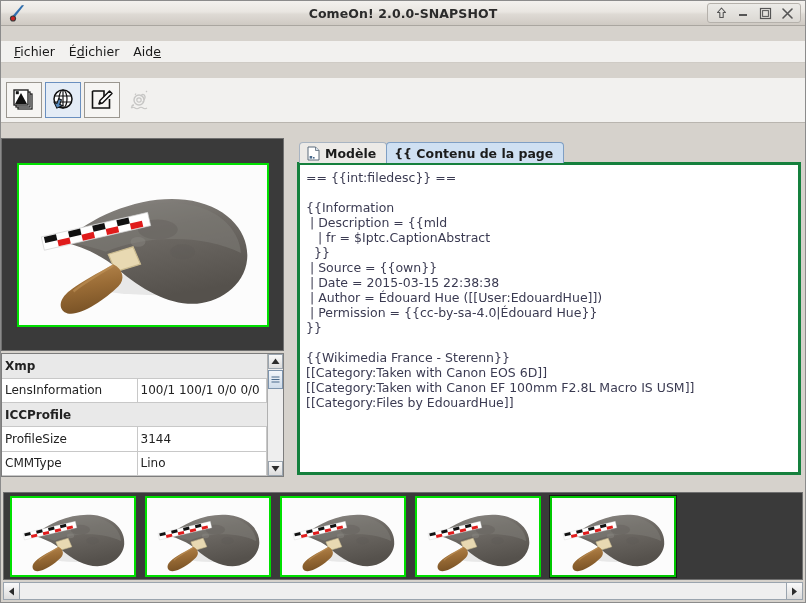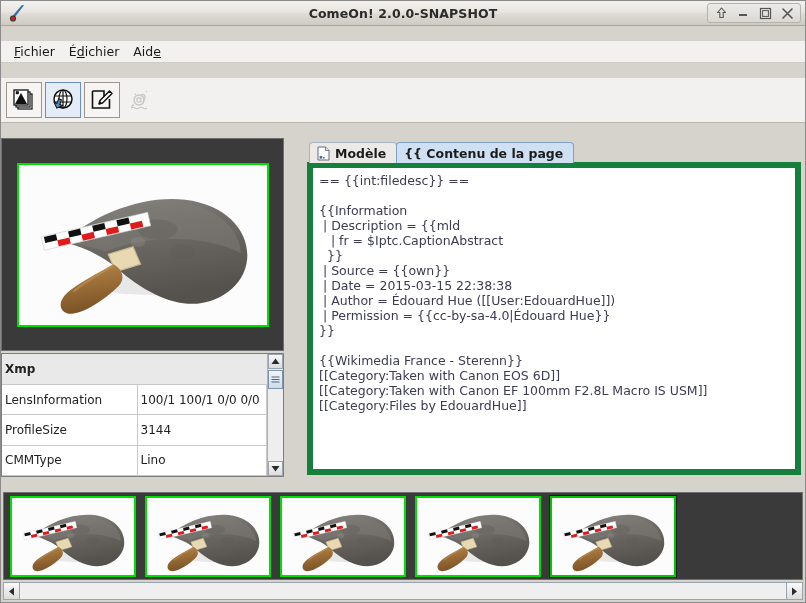--- a/index.html
+++ b/index.html
@@ -121,21 +121,20 @@
   #splitter-v {
     width: 5px;
     background: #d6d2cc;
   }
   #right-col {
     flex: 1;
     display: flex;
     flex-direction: column;
     min-height: 0;
     padding: 3px 4px 2px 8px;
-    margin-left: 10px;
   }
 
   
   #preview {
     flex: 1;
     background: #3a3a3a;
     border: 1px solid #6f6f6f;
     display: flex;
     align-items: center;
     justify-content: center;
@@ -236,21 +235,21 @@
   }
   .tab.active {
     background: #cfe0f2;
     border-color: #7f9fc4;
     z-index: 2;
   }
   .tab .tabicon { display: flex; align-items: center; }
   #editor {
     flex: 1;
     background: #ffffff;
-    border: 6px solid #15803d;
+    border: 3px solid #15803d;
     margin-top: -1px;
     padding: 5px 6px;
     font-family: "DejaVu Sans", "Liberation Sans", sans-serif;
     font-size: 12.5px;
     line-height: 15px;
     color: #3b3b52;
     white-space: pre;
     overflow: hidden;
     min-height: 0;
   }
@@ -455,20 +454,23 @@
 
       <div id="meta-panel">
         <table id="meta-table">
           <tbody>
             <tr class="group">
               <td colspan="2">Xmp</td>
             </tr>
             <tr>
               <td class="k">LensInformation</td>
               <td class="v">100/1 100/1 0/0 0/0</td>
+            </tr>
+            <tr class="group">
+              <td colspan="2">ICCProfile</td>
             </tr>
             <tr>
               <td class="k">ProfileSize</td>
               <td class="v">3144</td>
             </tr>
             <tr>
               <td class="k">CMMType</td>
               <td class="v">Lino</td>
             </tr>
           </tbody>

